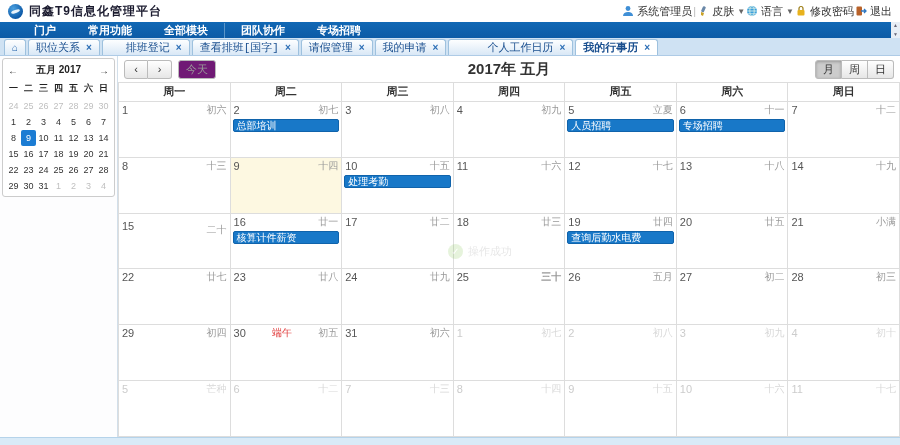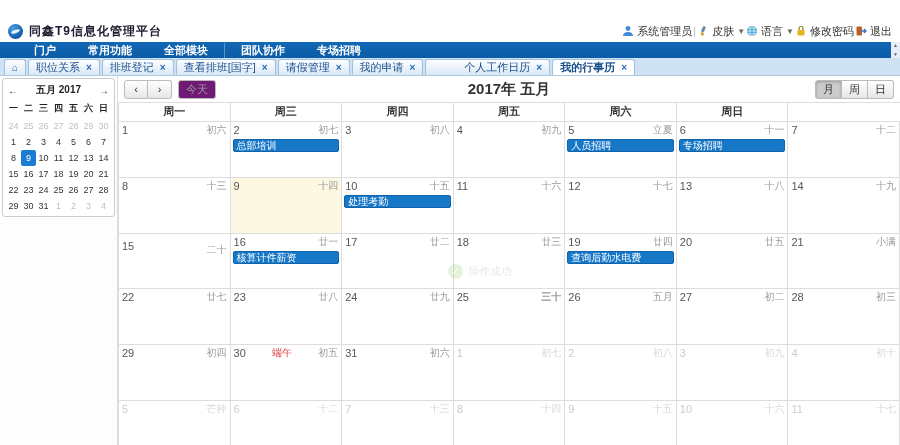--- a/index.html
+++ b/index.html
@@ -1,21 +1,21 @@
 <!DOCTYPE html>
 <html><head>
 <meta charset="utf-8">
 <style>
   * { margin:0; padding:0; box-sizing:border-box; }
   html,body { width:900px; height:445px; overflow:hidden;
     font-family:"Liberation Sans","DejaVu Sans",sans-serif; background:#fff; }
 
   
   .app-header { height:22px; background:#fff; display:flex; align-items:center;
-    padding:0 8px; position:relative;margin-top:20px; }
+    padding:0 8px; position:relative; }
   .logo { width:15px; height:15px; border-radius:50%;
     background:radial-gradient(circle at 35% 30%, #4aa0e0, #0d5aa8 70%);
     margin-right:6px; position:relative; flex:0 0 auto; }
   .logo::after { content:""; position:absolute; left:3px; top:6px; width:9px; height:3px;
     background:#fff; border-radius:50%/60%; transform:rotate(-18deg); opacity:.9; }
   .app-title { font-size:12px; font-weight:bold; color:#1a1a2e; letter-spacing:1px; }
   .header-right { margin-left:auto; display:flex; align-items:center; gap:1px;
     font-size:11px; color:#333; }
   .hr-item { display:flex; align-items:center; gap:3px; cursor:pointer; }
   .hr-sep { color:#bbb; }
@@ -175,25 +175,25 @@
 <div class="tab-bar">
   <div class="home-tab">
     <span>⌂</span>
   </div>
   <div style="display:flex;gap:2px;align-items:flex-end;">
       <div class="tab">
         <div style="display: inline;">职位关系</div>
         <div class="tab-close" style="display: inline;">×</div>
       </div>
       <div class="tab">
-        <div style="display: inline;">排班登记</div>
+        <div style="display: inline; margin-left: 16px;">排班登记</div>
         <div class="tab-close" style="display: inline;">×</div>
       </div>
       <div class="tab">
-        <div style="display: inline;">查看排班[国字]</div>
+        <div style="display: inline; font-family: Liberation Mono, monospace;">查看排班[国字]</div>
         <div class="tab-close" style="display: inline;">×</div>
       </div>
       <div class="tab">
         <div style="display: inline;">请假管理</div>
         <div class="tab-close" style="display: inline;">×</div>
       </div>
       <div class="tab">
         <div style="display: inline;">我的申请</div>
         <div class="tab-close" style="display: inline;">×</div>
       </div>
@@ -280,20 +280,21 @@
       <div class="cal-btn btn-single disabled">今天</div>
       <div class="cal-title">2017年 五月</div>
       <div class="btn-group view-group">
         <div class="cal-btn pressed">月</div>
         <div class="cal-btn">周</div>
         <div class="cal-btn">日</div>
       </div>
     </div>
     <div class="dow-row">
         <div class="dow-cell">周一</div>
+        <div class="dow-cell">周二</div>
         <div class="dow-cell">周三</div>
         <div class="dow-cell">周四</div>
         <div class="dow-cell">周五</div>
         <div class="dow-cell">周六</div>
         <div class="dow-cell">周日</div>
       </div>
     <div class="cal-grid">
         <div class="cell">
           <div class="cell-top">
             <div class="dnum" style="display: inline;">1</div>

